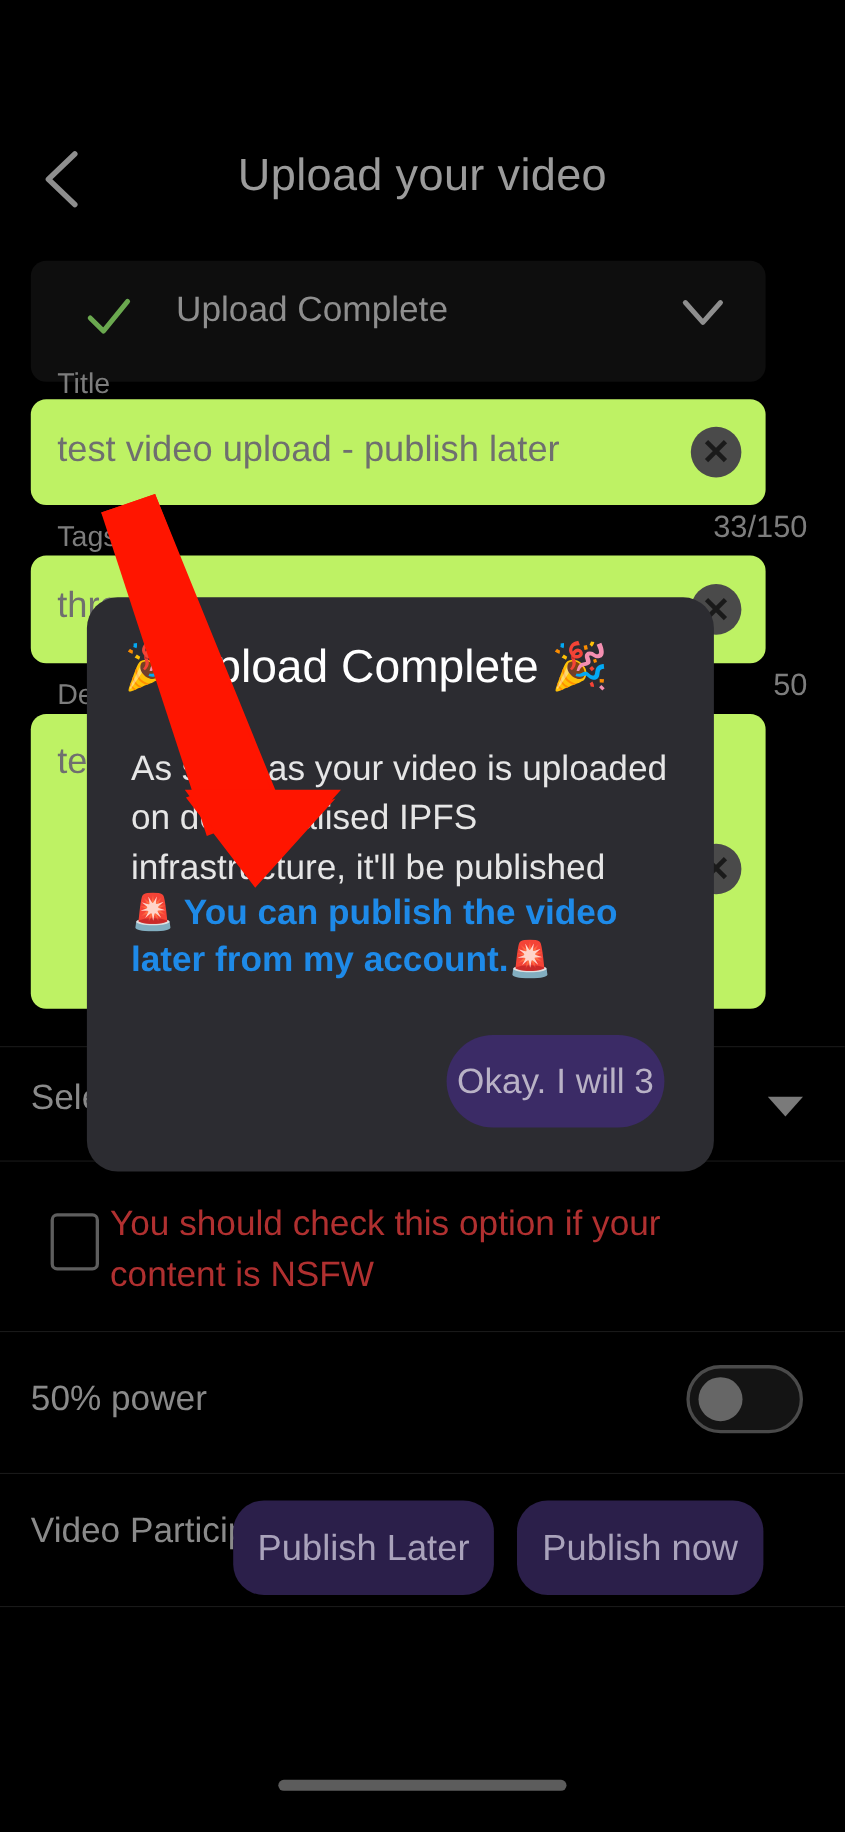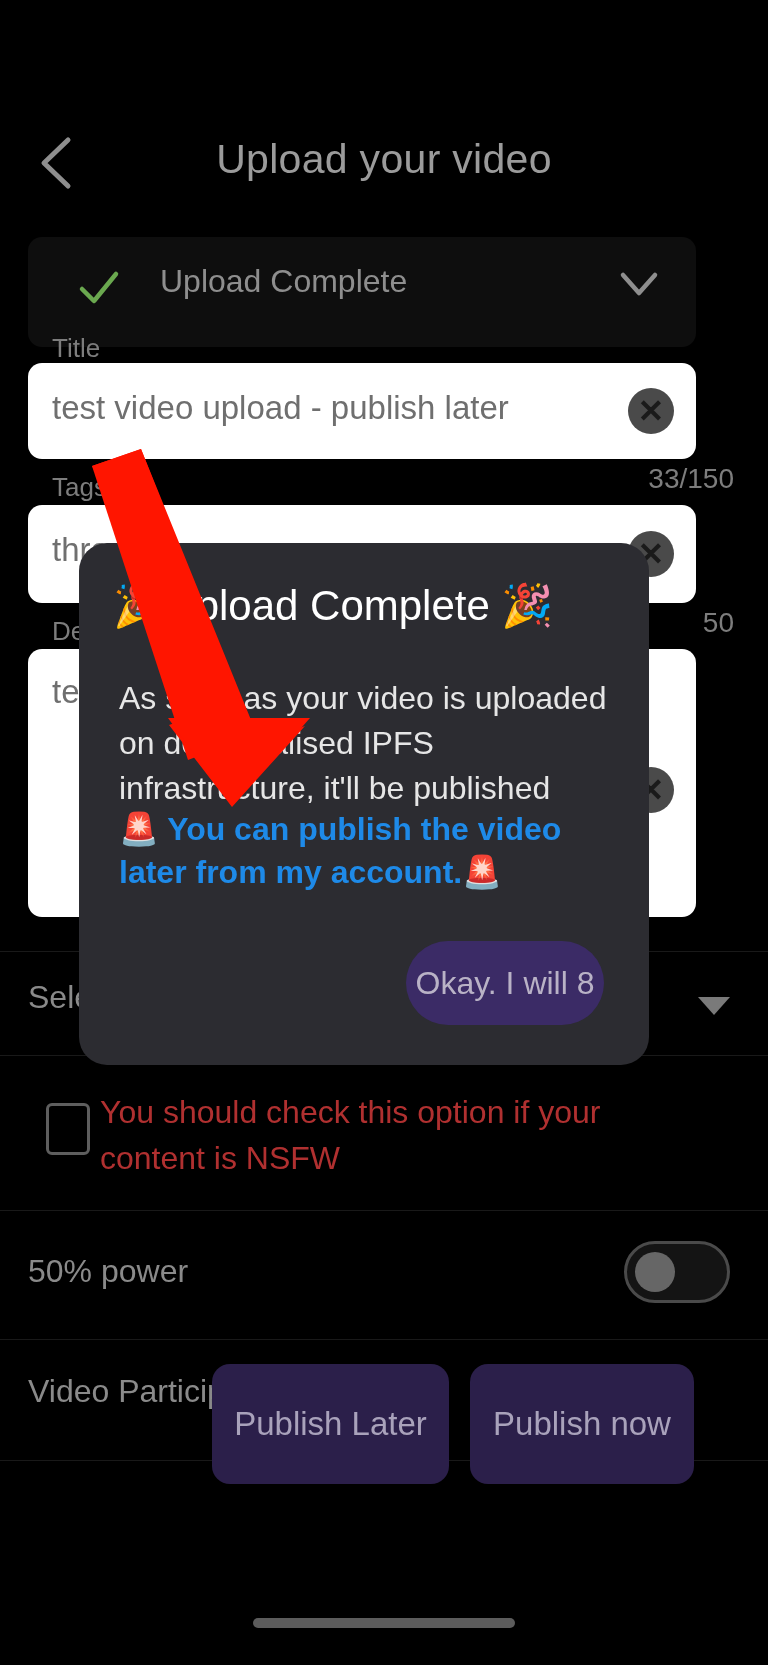--- a/index.html
+++ b/index.html
@@ -49,21 +49,21 @@
   .status-card { left:28px; top:22px; width:668px; height:110px; }
   .status-check {
     position:absolute; left:48px; top:28px; width:46px; height:46px;
   }
   .status-label {
     position:absolute; left:132px; top:26px; color:#8e8e8e; font-size:32px;
   }
   .status-chev { position:absolute; right:36px; top:30px; width:42px; height:34px; }
 
   .field {
-    position:absolute; background:#ffffff; border-radius:14px;
+    position:absolute; background:#bef264; border-radius:14px;
   }
   .field-label {
     position:absolute; color:#7d7d7d; font-size:26px;
   }
   .field-value {
     position:absolute; color:#6f6f6f; font-size:33px; white-space:nowrap; overflow:hidden;
   }
   .clear-x {
     position:absolute; width:46px; height:46px; border-radius:50%;
     background:#4a4a4a; color:#1a1a1a; font-size:32px; line-height:46px;
@@ -108,21 +108,21 @@
     position:absolute; left:8px; top:8px; width:40px; height:40px;
     border-radius:50%; background:#666;
   }
 
   .participants-row { position:absolute; left:0; top:1130px; width:768px; height:120px; }
   .participants-label { position:absolute; left:28px; top:28px; color:#8a8a8a; font-size:32px; }
 
   
   .bottom-actions { position:absolute; left:0; top:1364px; width:768px; height:124px; }
   .btn-pill {
-    position:absolute; top:0; height:120px; border-radius:18px;
+    position:absolute; top:0; height:86px; border-radius:28px;
     background:#2b1f4a; color:#a9a2bb; font-size:33px;
     display:flex; align-items:center; justify-content:center; cursor:pointer;
   }
   .btn-later { left:212px; width:237px; }
   .btn-now   { left:470px; width:224px; }
   .modal {
     position:absolute; left:79px; top:543px; width:570px; height:522px;
     background:#2c2c31; border-radius:28px;
   }
   .modal-title {
@@ -232,21 +232,21 @@
 
   <div class="bottom-actions">
     <div class="btn-pill btn-later">Publish Later</div>
     <div class="btn-pill btn-now">Publish now</div>
   </div>
 
   <div class="modal">
     <div class="modal-title">🎉Upload Complete 🎉</div>
     <div class="modal-body">As soon as your video is uploaded on decentralised IPFS infrastructure, it'll be published</div>
     <div class="modal-highlight">🚨 You can publish the video later from my account.🚨</div>
-    <div class="modal-ok">Okay. I will 8</div>
+    <div class="modal-ok">Okay. I will 3</div>
   </div>
 
   <svg class="arrow-svg" viewBox="0 0 768 1665">
     <polygon points="92,466 141,449 260,742 305,726 232,807 169,725 214,709" fill="#FF1500"></polygon>
     <polygon points="92,466 141,449 253,735 188,760" fill="#FF1500"></polygon>
     <polygon points="168,718 310,718 232,806" fill="#FF1500"></polygon>
   </svg>
 
   <div class="home-ind"></div>
 

